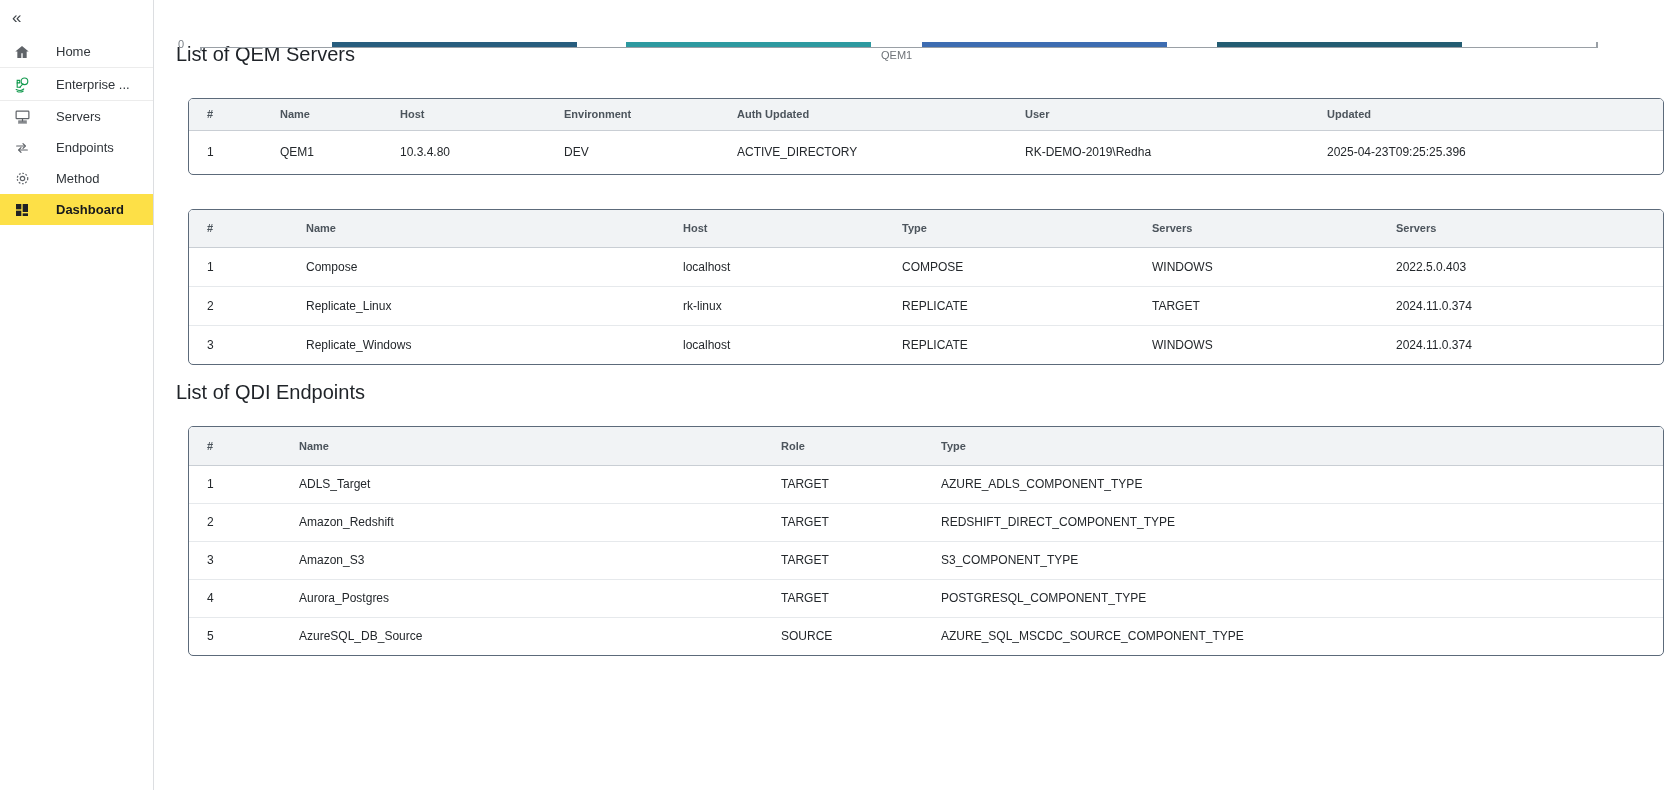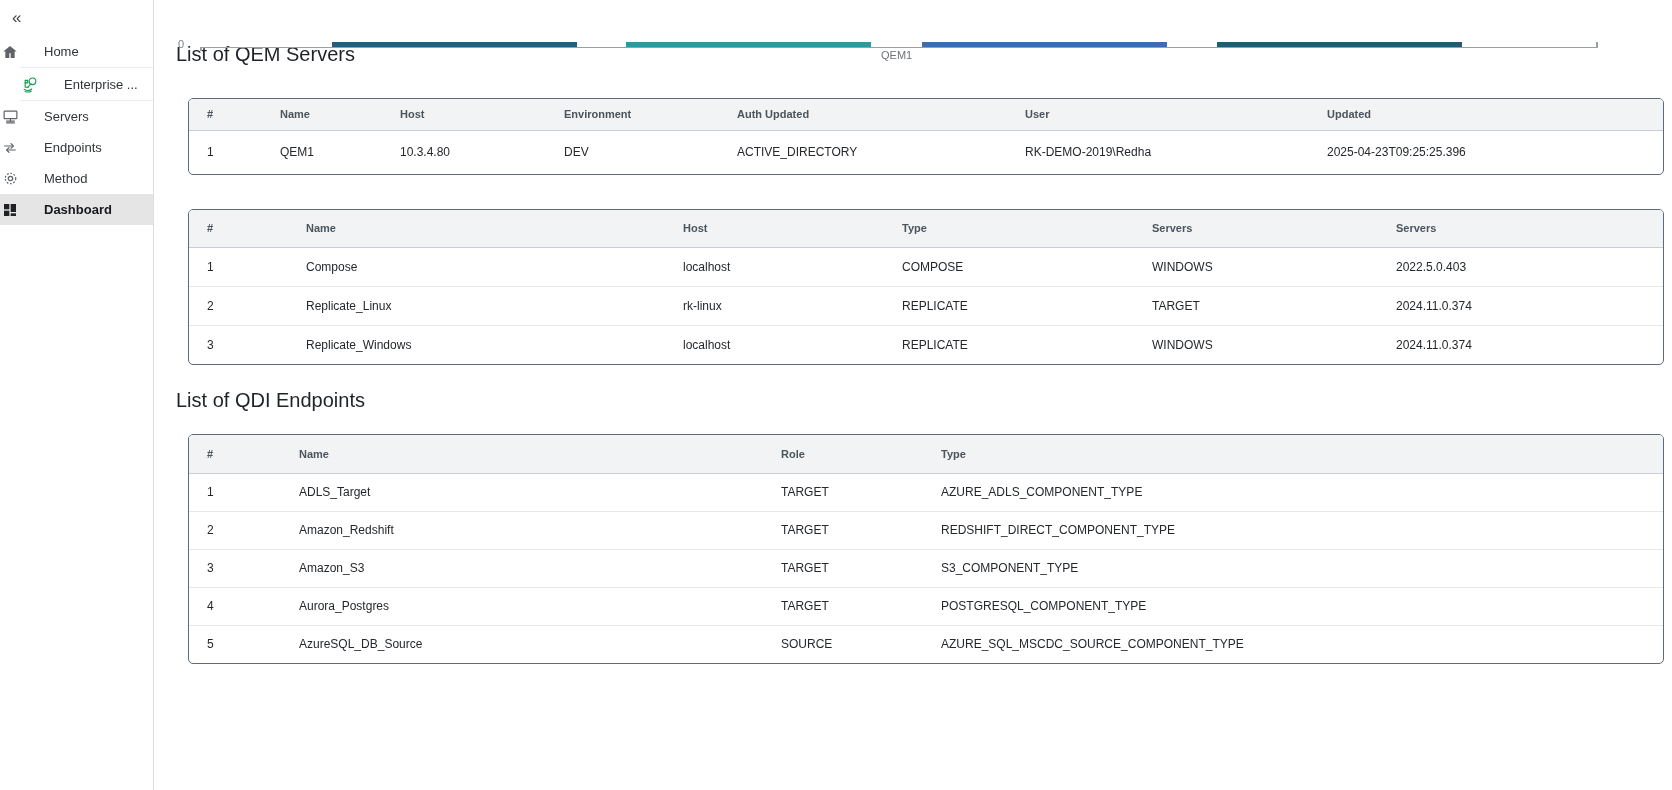--- a/index.html
+++ b/index.html
@@ -5,26 +5,26 @@
   * { box-sizing: border-box; margin: 0; padding: 0; }
   html,body { width:1672px; height:790px; overflow:hidden; background:#fff;
               font-family:"Liberation Sans","DejaVu Sans",sans-serif; }
 
   
   .sidebar { position:fixed; left:0; top:0; width:154px; height:790px;
              background:#fff; border-right:1px solid #dcdee1; z-index:5; }
   .collapse-btn { position:absolute; top:8px; left:12px; font-size:17px;
                   color:#3f4449; cursor:pointer; line-height:20px; }
   .side-items { position:absolute; top:36px; left:0; right:0; }
-  .side-item { display:flex; align-items:center; height:31px; 
+  .side-item { display:flex; align-items:center; height:31px; padding-left:12px;
                cursor:pointer;text-align:center; }
-  .side-item.active { background:#e5e5e5; }
+  .side-item.active { background:#fde047; }
   .side-item.active .side-label { font-weight:700; color:#17191c; }
   .side-item.divider-top { border-top:1px solid #ececec; height:34px; }
-  .side-item.divider-bottom { border-bottom:1px solid #ececec;margin-left:20px; }
+  .side-item.divider-bottom { border-bottom:1px solid #ececec; }
   .side-icon { width:20px; height:20px; display:flex; align-items:center;
                justify-content:center; flex:0 0 20px; }
   .side-label { margin-left:24px; font-size:13px; color:#30353a; white-space:nowrap; }
 
   
   .main { position:relative; margin-left:154px; height:790px; background:#fff; }
 
   
   .chart { position:absolute; top:0; left:0; width:1518px; height:24px; }
   .axis-line { position:absolute; top:5px; left:46px; width:1396px; height:0;
@@ -34,21 +34,21 @@
   .bar { position:absolute; top:0; height:5px; width:245px; }
   .ytick { position:absolute; left:24px; top:-4px; font-size:11px; color:#7a8087; }
   .xcat  { position:absolute; left:727px; top:7px;  font-size:11px; color:#6e7378; }
 
   .content { padding-left:22px; }
   .page-title { margin-top:42px; font-size:28px; font-weight:400;
                 color:#1f2328; letter-spacing:.2px; line-height:34px; }
   .section-heading { font-size:20px; font-weight:400; color:#1f2328; line-height:24px; }
   .sh-1 { margin-top:42px; }
   .sh-2 { margin-top:31px; }
-  .sh-3 { margin-top:23px; }
+  .sh-3 { margin-top:15px; }
 
   .tbl { border:1px solid #5c6a7a; border-radius:5px; overflow:hidden;
          width:1476px; margin-left:12px; background:#fff; }
   .m-t1 { margin-top:32px; }
   .m-t2 { margin-top:34px; }
   .m-t3 { margin-top:22px; }
   table { border-collapse:collapse; width:100%; table-layout:fixed; }
   thead th { background:#f1f3f5; border-bottom:1px solid #c9ced4; font-size:11px;
              color:#4c545c; font-weight:600; text-align:left; padding:0 6px 0 18px;
              white-space:nowrap; overflow:hidden; }

